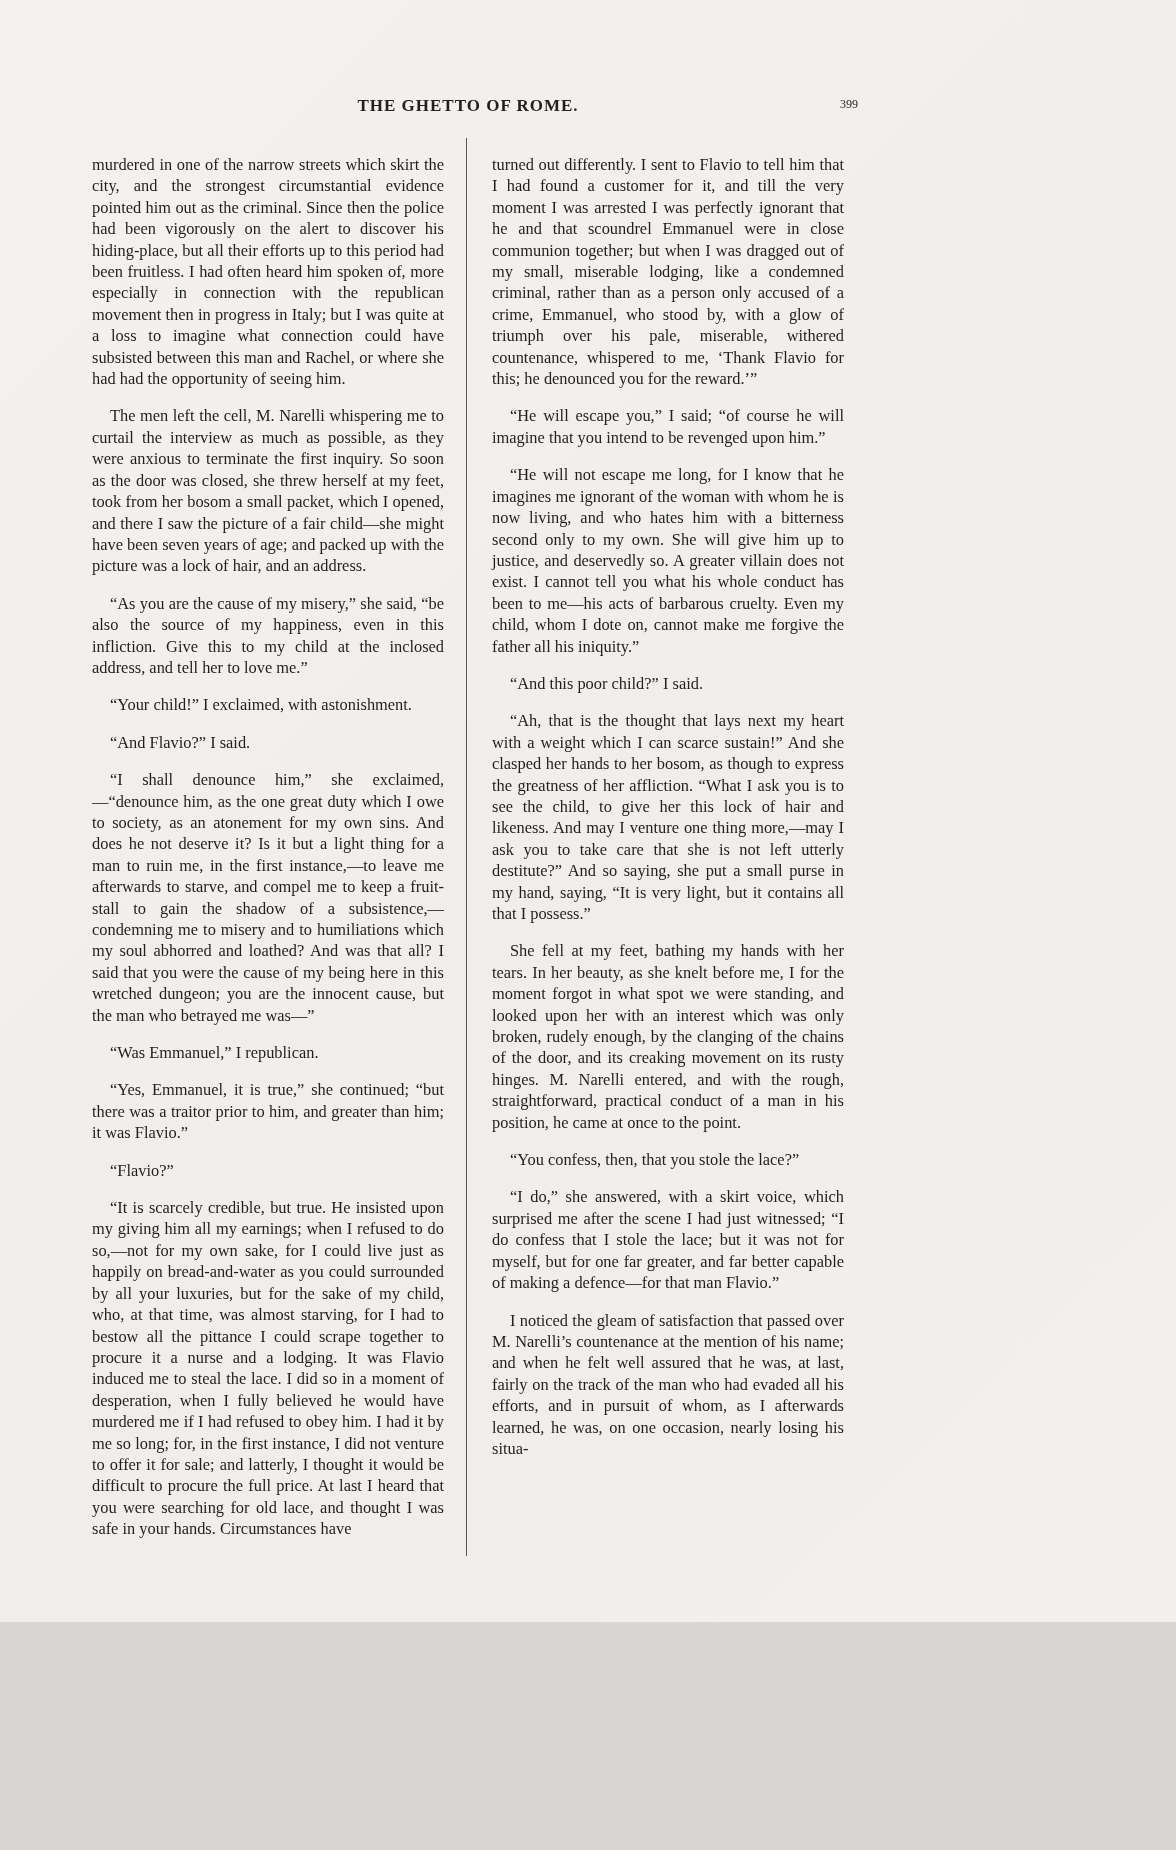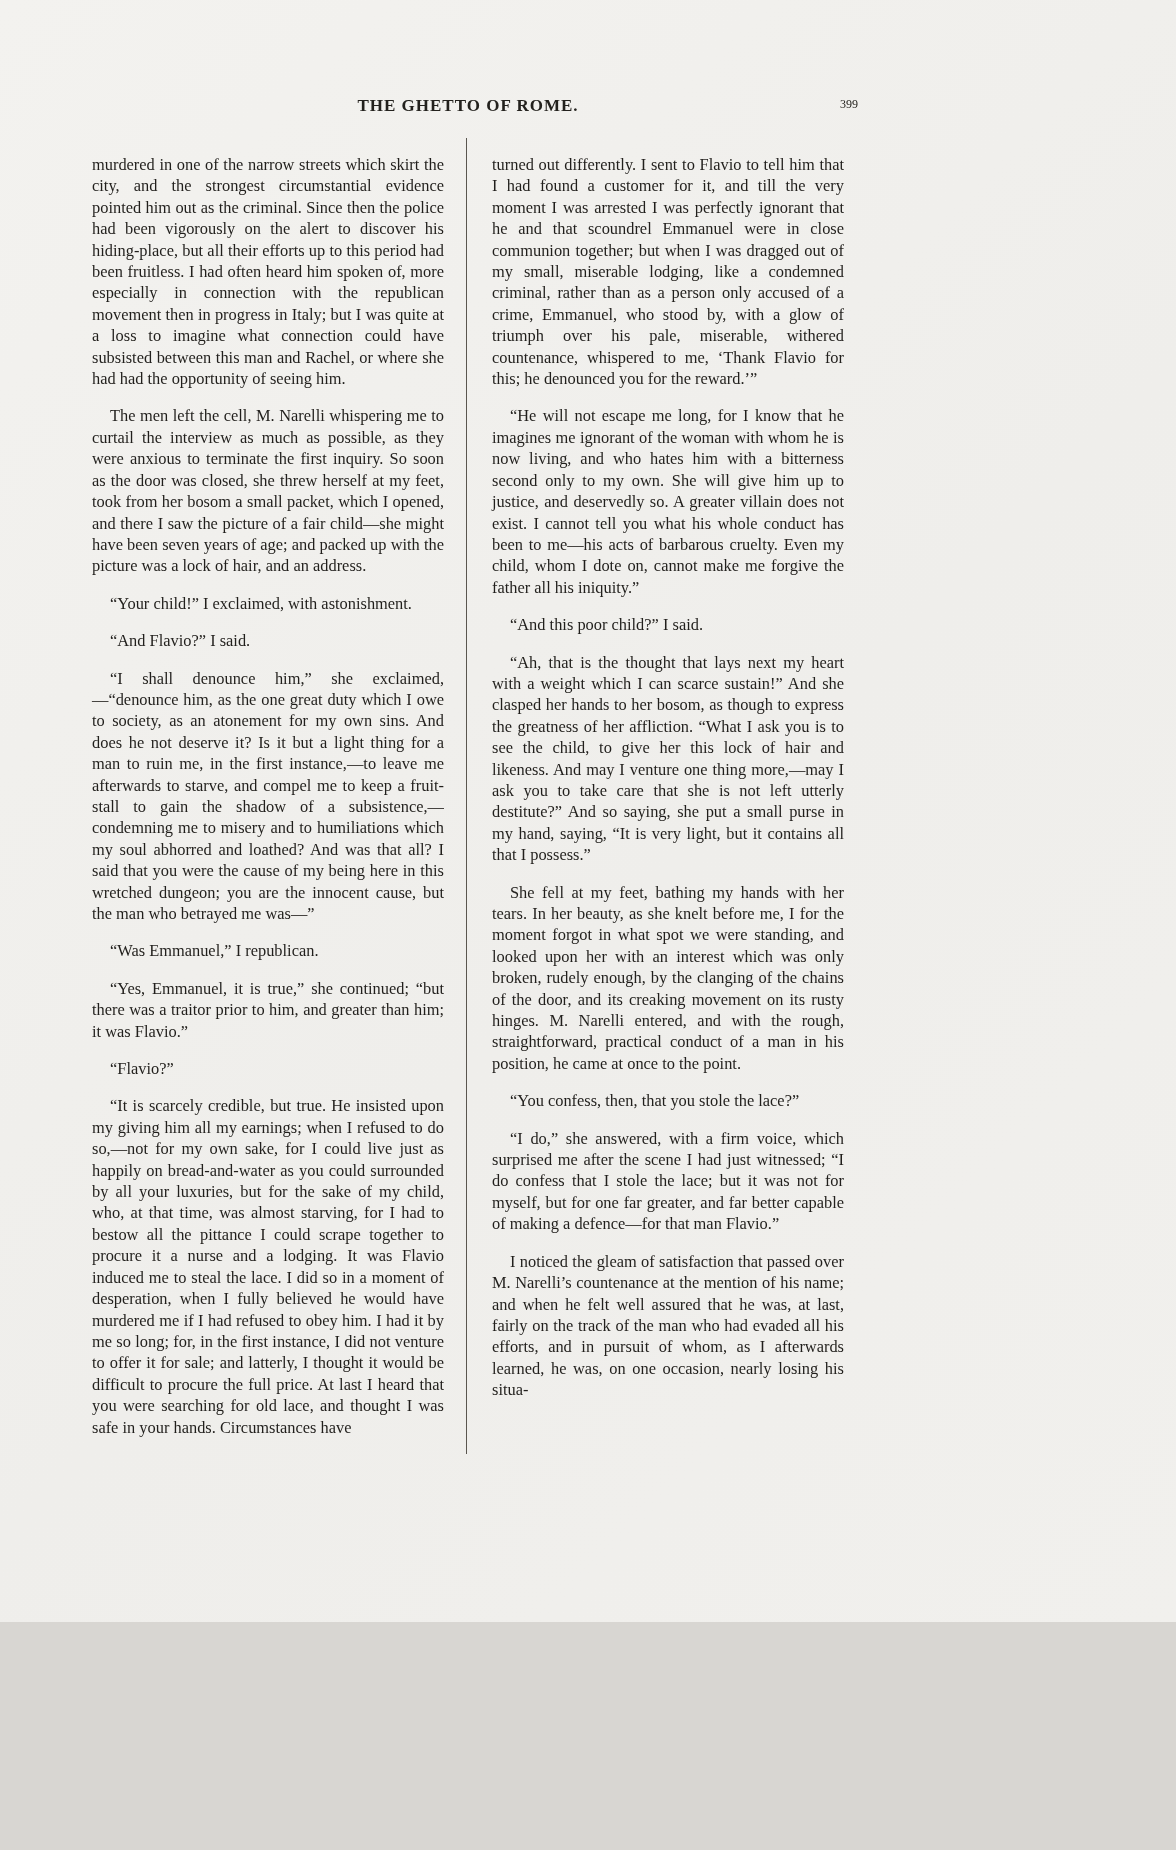--- a/index.html
+++ b/index.html
@@ -84,34 +84,36 @@
 <div class="page">
   <div class="content">
     <div class="running-header">
       <div class="running-title">THE GHETTO OF ROME.</div>
       <div class="page-number">399</div>
     </div>
     <div class="columns">
       <div class="col col-left">
           <p>murdered in one of the narrow streets which skirt the city, and the strongest circumstantial evidence pointed him out as the criminal. Since then the police had been vigorously on the alert to discover his hiding-place, but all their efforts up to this period had been fruitless. I had often heard him spoken of, more especially in connection with the republican movement then in progress in Italy; but I was quite at a loss to imagine what connection could have subsisted between this man and Rachel, or where she had had the opportunity of seeing him.</p>
           <p>The men left the cell, M. Narelli whispering me to curtail the interview as much as possible, as they were anxious to terminate the first inquiry. So soon as the door was closed, she threw herself at my feet, took from her bosom a small packet, which I opened, and there I saw the picture of a fair child—she might have been seven years of age; and packed up with the picture was a lock of hair, and an address.</p>
+          <p>“As you are the cause of my misery,” she said, “be also the source of my happiness, even in this infliction. Give this to my child at the inclosed address, and tell her to love me.”</p>
           <p>“Your child!” I exclaimed, with astonishment.</p>
           <p>“And Flavio?” I said.</p>
           <p>“I shall denounce him,” she exclaimed,—“denounce him, as the one great duty which I owe to society, as an atonement for my own sins. And does he not deserve it? Is it but a light thing for a man to ruin me, in the first instance,—to leave me afterwards to starve, and compel me to keep a fruit-stall to gain the shadow of a subsistence,—condemning me to misery and to humiliations which my soul abhorred and loathed? And was that all? I said that you were the cause of my being here in this wretched dungeon; you are the innocent cause, but the man who betrayed me was—”</p>
           <p>“Was Emmanuel,” I republican.</p>
           <p>“Yes, Emmanuel, it is true,” she continued; “but there was a traitor prior to him, and greater than him; it was Flavio.”</p>
           <p>“Flavio?”</p>
           <p>“It is scarcely credible, but true. He insisted upon my giving him all my earnings; when I refused to do so,—not for my own sake, for I could live just as happily on bread-and-water as you could surrounded by all your luxuries, but for the sake of my child, who, at that time, was almost starving, for I had to bestow all the pittance I could scrape together to procure it a nurse and a lodging. It was Flavio induced me to steal the lace. I did so in a moment of desperation, when I fully believed he would have murdered me if I had refused to obey him. I had it by me so long; for, in the first instance, I did not venture to offer it for sale; and latterly, I thought it would be difficult to procure the full price. At last I heard that you were searching for old lace, and thought I was safe in your hands. Circumstances have</p>
         </div>
       <div class="column-divider"></div>
       <div class="col col-right">
           <p>turned out differently. I sent to Flavio to tell him that I had found a customer for it, and till the very moment I was arrested I was perfectly ignorant that he and that scoundrel Emmanuel were in close communion together; but when I was dragged out of my small, miserable lodging, like a condemned criminal, rather than as a person only accused of a crime, Emmanuel, who stood by, with a glow of triumph over his pale, miserable, withered countenance, whispered to me, ‘Thank Flavio for this; he denounced you for the reward.’”</p>
+          <p>“He will escape you,” I said; “of course he will imagine that you intend to be revenged upon him.”</p>
           <p>“He will not escape me long, for I know that he imagines me ignorant of the woman with whom he is now living, and who hates him with a bitterness second only to my own. She will give him up to justice, and deservedly so. A greater villain does not exist. I cannot tell you what his whole conduct has been to me—his acts of barbarous cruelty. Even my child, whom I dote on, cannot make me forgive the father all his iniquity.”</p>
           <p>“And this poor child?” I said.</p>
           <p>“Ah, that is the thought that lays next my heart with a weight which I can scarce sustain!” And she clasped her hands to her bosom, as though to express the greatness of her affliction. “What I ask you is to see the child, to give her this lock of hair and likeness. And may I venture one thing more,—may I ask you to take care that she is not left utterly destitute?” And so saying, she put a small purse in my hand, saying, “It is very light, but it contains all that I possess.”</p>
           <p>She fell at my feet, bathing my hands with her tears. In her beauty, as she knelt before me, I for the moment forgot in what spot we were standing, and looked upon her with an interest which was only broken, rudely enough, by the clanging of the chains of the door, and its creaking movement on its rusty hinges. M. Narelli entered, and with the rough, straightforward, practical conduct of a man in his position, he came at once to the point.</p>
           <p>“You confess, then, that you stole the lace?”</p>
-          <p>“I do,” she answered, with a firm voice, which surprised me after the scene I had just witnessed; “I do confess that I stole the lace; but it was not for myself, but for one far greater, and far better capable of making a defence—for that man Flavio.”</p>
+          <p>“I do,” she answered, with a skirt voice, which surprised me after the scene I had just witnessed; “I do confess that I stole the lace; but it was not for myself, but for one far greater, and far better capable of making a defence—for that man Flavio.”</p>
           <p>I noticed the gleam of satisfaction that passed over M. Narelli’s countenance at the mention of his name; and when he felt well assured that he was, at last, fairly on the track of the man who had evaded all his efforts, and in pursuit of whom, as I afterwards learned, he was, on one occasion, nearly losing his situa-</p>
         </div>
     </div>
   </div>
 </div>
 
 </body></html>

